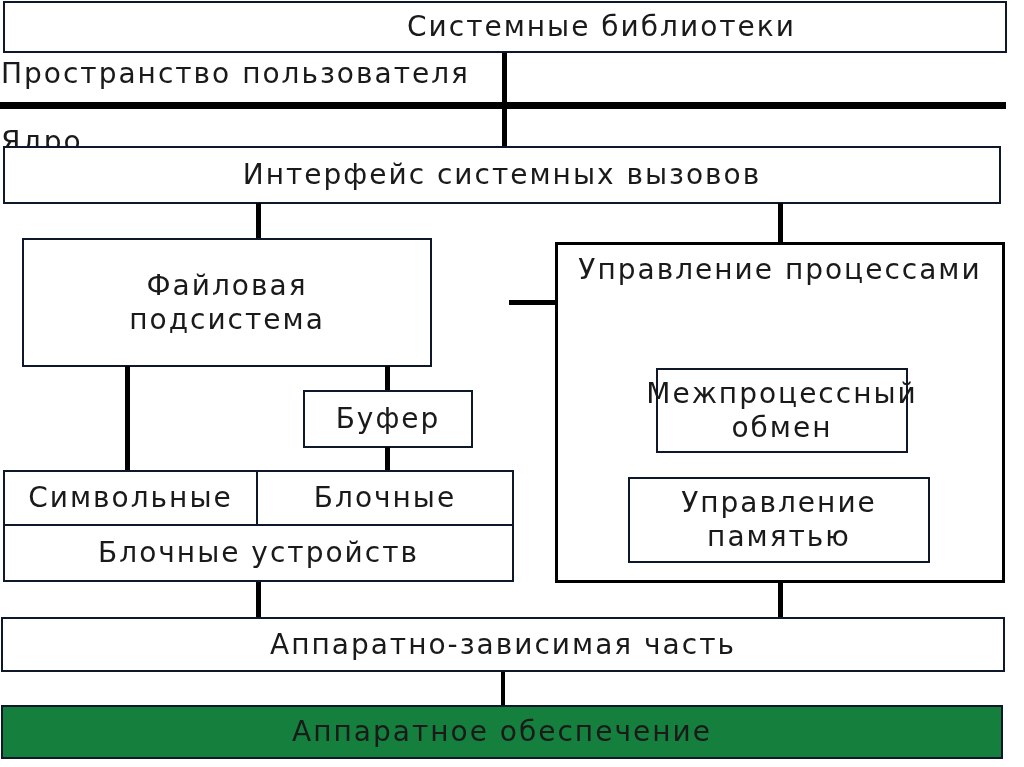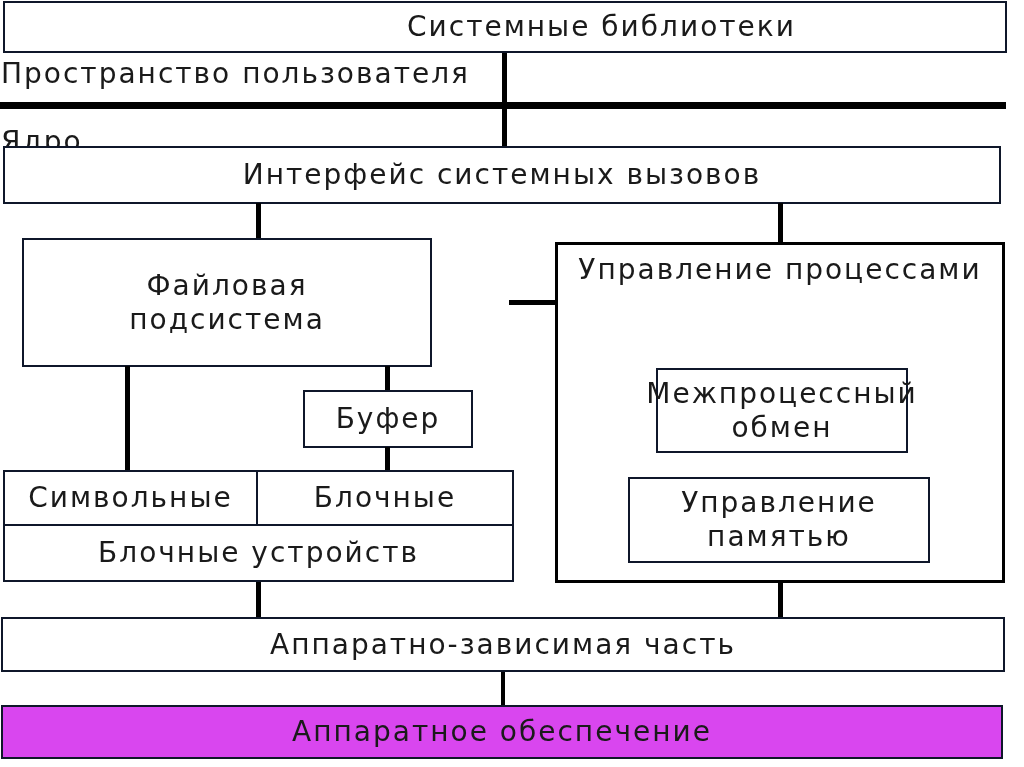--- a/index.html
+++ b/index.html
@@ -99,15 +99,15 @@
   <div id="box-block" class="box">Блочные</div>
   <div id="box-drivers" class="box">Блочные устройств</div>
 
   <div id="conn-drivers-hwdep" class="line" style="background: rgb(0, 0, 0);"></div>
   <div id="conn-proc-hwdep" class="line" style="background: rgb(0, 0, 0);"></div>
 
   <div id="box-hwdep" class="box">Аппаратно-зависимая часть</div>
 
   <div id="conn-hwdep-hardware" class="line" style="background: rgb(0, 0, 0);"></div>
 
-  <div id="box-hardware" class="box" style="background: #d946ef;">Аппаратное обеспечение</div>
+  <div id="box-hardware" class="box" style="background: #15803d;">Аппаратное обеспечение</div>
 
 </div>
 
 </body></html>

